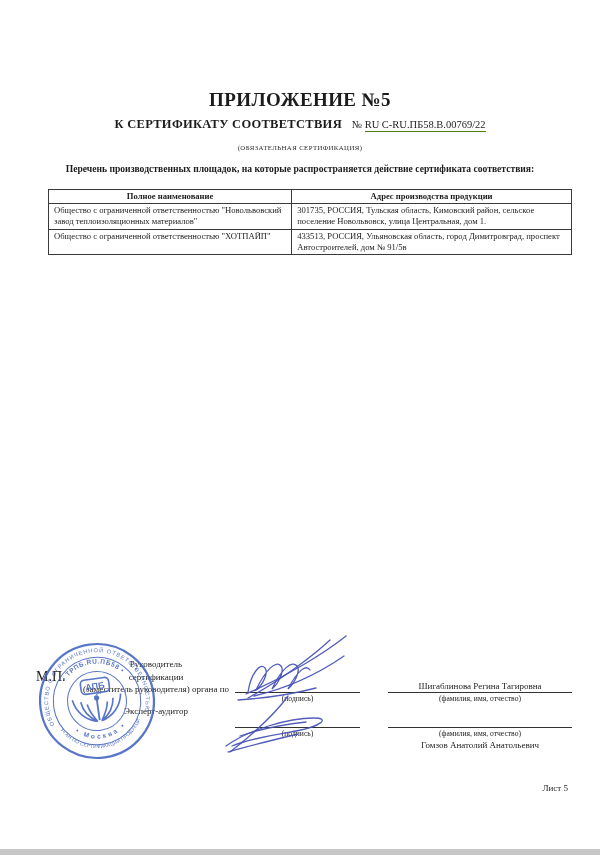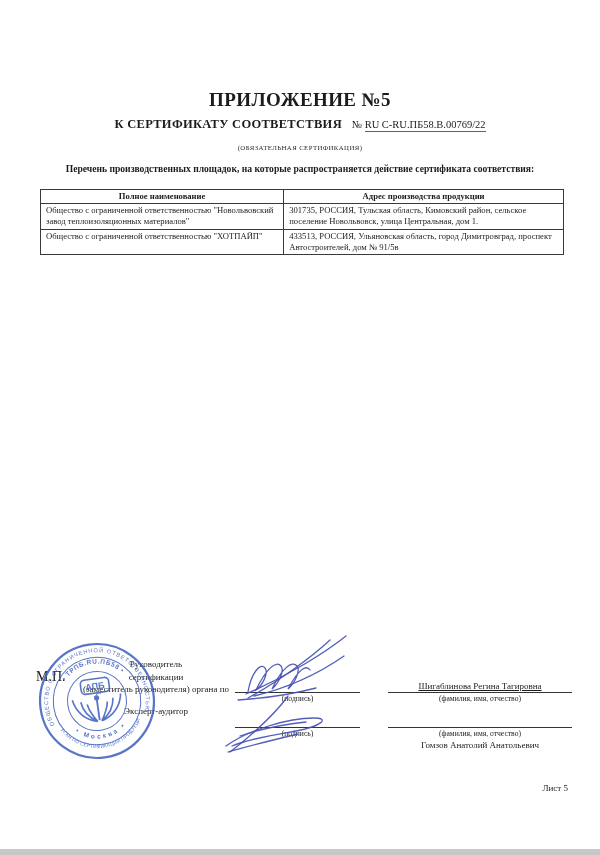--- a/index.html
+++ b/index.html
@@ -12,41 +12,41 @@
   .center{text-align:center;}
 
   .title{top:89px;left:0;width:100%;font-weight:bold;font-size:19px;letter-spacing:.4px;}
   .cert-line{top:117px;left:0;width:100%;display:flex;justify-content:center;align-items:baseline;gap:10px;}
   .cert-label{font-weight:bold;font-size:12.5px;letter-spacing:.3px;}
   .cert-no{font-size:10.5px;}
   .cert-no .num{border-bottom:1px solid #4d7c0f;padding-bottom:1px;}
   .oblig{top:144px;left:0;width:100%;font-size:6.8px;letter-spacing:.4px;color:#2a2a2a;}
   .intro{top:163px;left:0;width:100%;font-weight:bold;font-size:9.6px;}
 
-  table.sites{position:absolute;top:189px;left:40px;width:524px;border-collapse:collapse;font-size:8.6px;line-height:1.3;}
+  table.sites{position:absolute;top:189px;left:48px;width:524px;border-collapse:collapse;font-size:8.6px;line-height:1.3;}
   table.sites th,table.sites td{border:1px solid #3a3a3a;padding:1px 5px;vertical-align:top;text-align:left;}
   table.sites th{font-weight:bold;text-align:center;padding:1px 2px;}
   table.sites col.c1{width:46.5%;}
 
   .mp{top:669px;left:36px;font-size:14px;}
   .roles{top:658px;left:58px;width:196px;text-align:center;font-size:9px;line-height:12.5px;}
   .roles .block2{margin-top:9px;}
 
   .sig-line{border-top:1px solid var(--line-dark);height:0;}
   .sig1{top:692px;left:235px;width:125px;}
   .sig2{top:727px;left:235px;width:125px;}
   .name-line1{top:692px;left:388px;width:184px;}
   .name-line2{top:727px;left:388px;width:184px;}
   .cap{font-size:7.6px;color:#222;}
   .cap-sig1{top:694px;left:235px;width:125px;}
   .cap-sig2{top:729px;left:235px;width:125px;}
   .cap-name1{top:694px;left:388px;width:184px;}
   .cap-name2{top:729px;left:388px;width:184px;}
   .name{font-size:9px;}
-  .name1{top:681px;left:388px;width:184px;text-decoration:underline;}
+  .name1{top:681px;left:388px;width:184px;}
   .name2{top:716px;left:388px;width:184px;margin-top:24px;}
 
   .sheet{top:783px;left:478px;width:90px;text-align:right;font-size:9px;}
   .scan-strip{left:0;bottom:0;width:100%;height:6px;background:#c7c7c7;}
 
   .stamp-svg{top:640px;left:36px;pointer-events:none;}
   .stamp-stroke{stroke:var(--stamp-blue);fill:none;}
   .stamp-fill{fill:var(--stamp-blue);}
   .stamp-text{fill:var(--stamp-blue);font-family:"Liberation Sans",sans-serif;}
   .sig-svg{top:634px;left:218px;pointer-events:none;}

